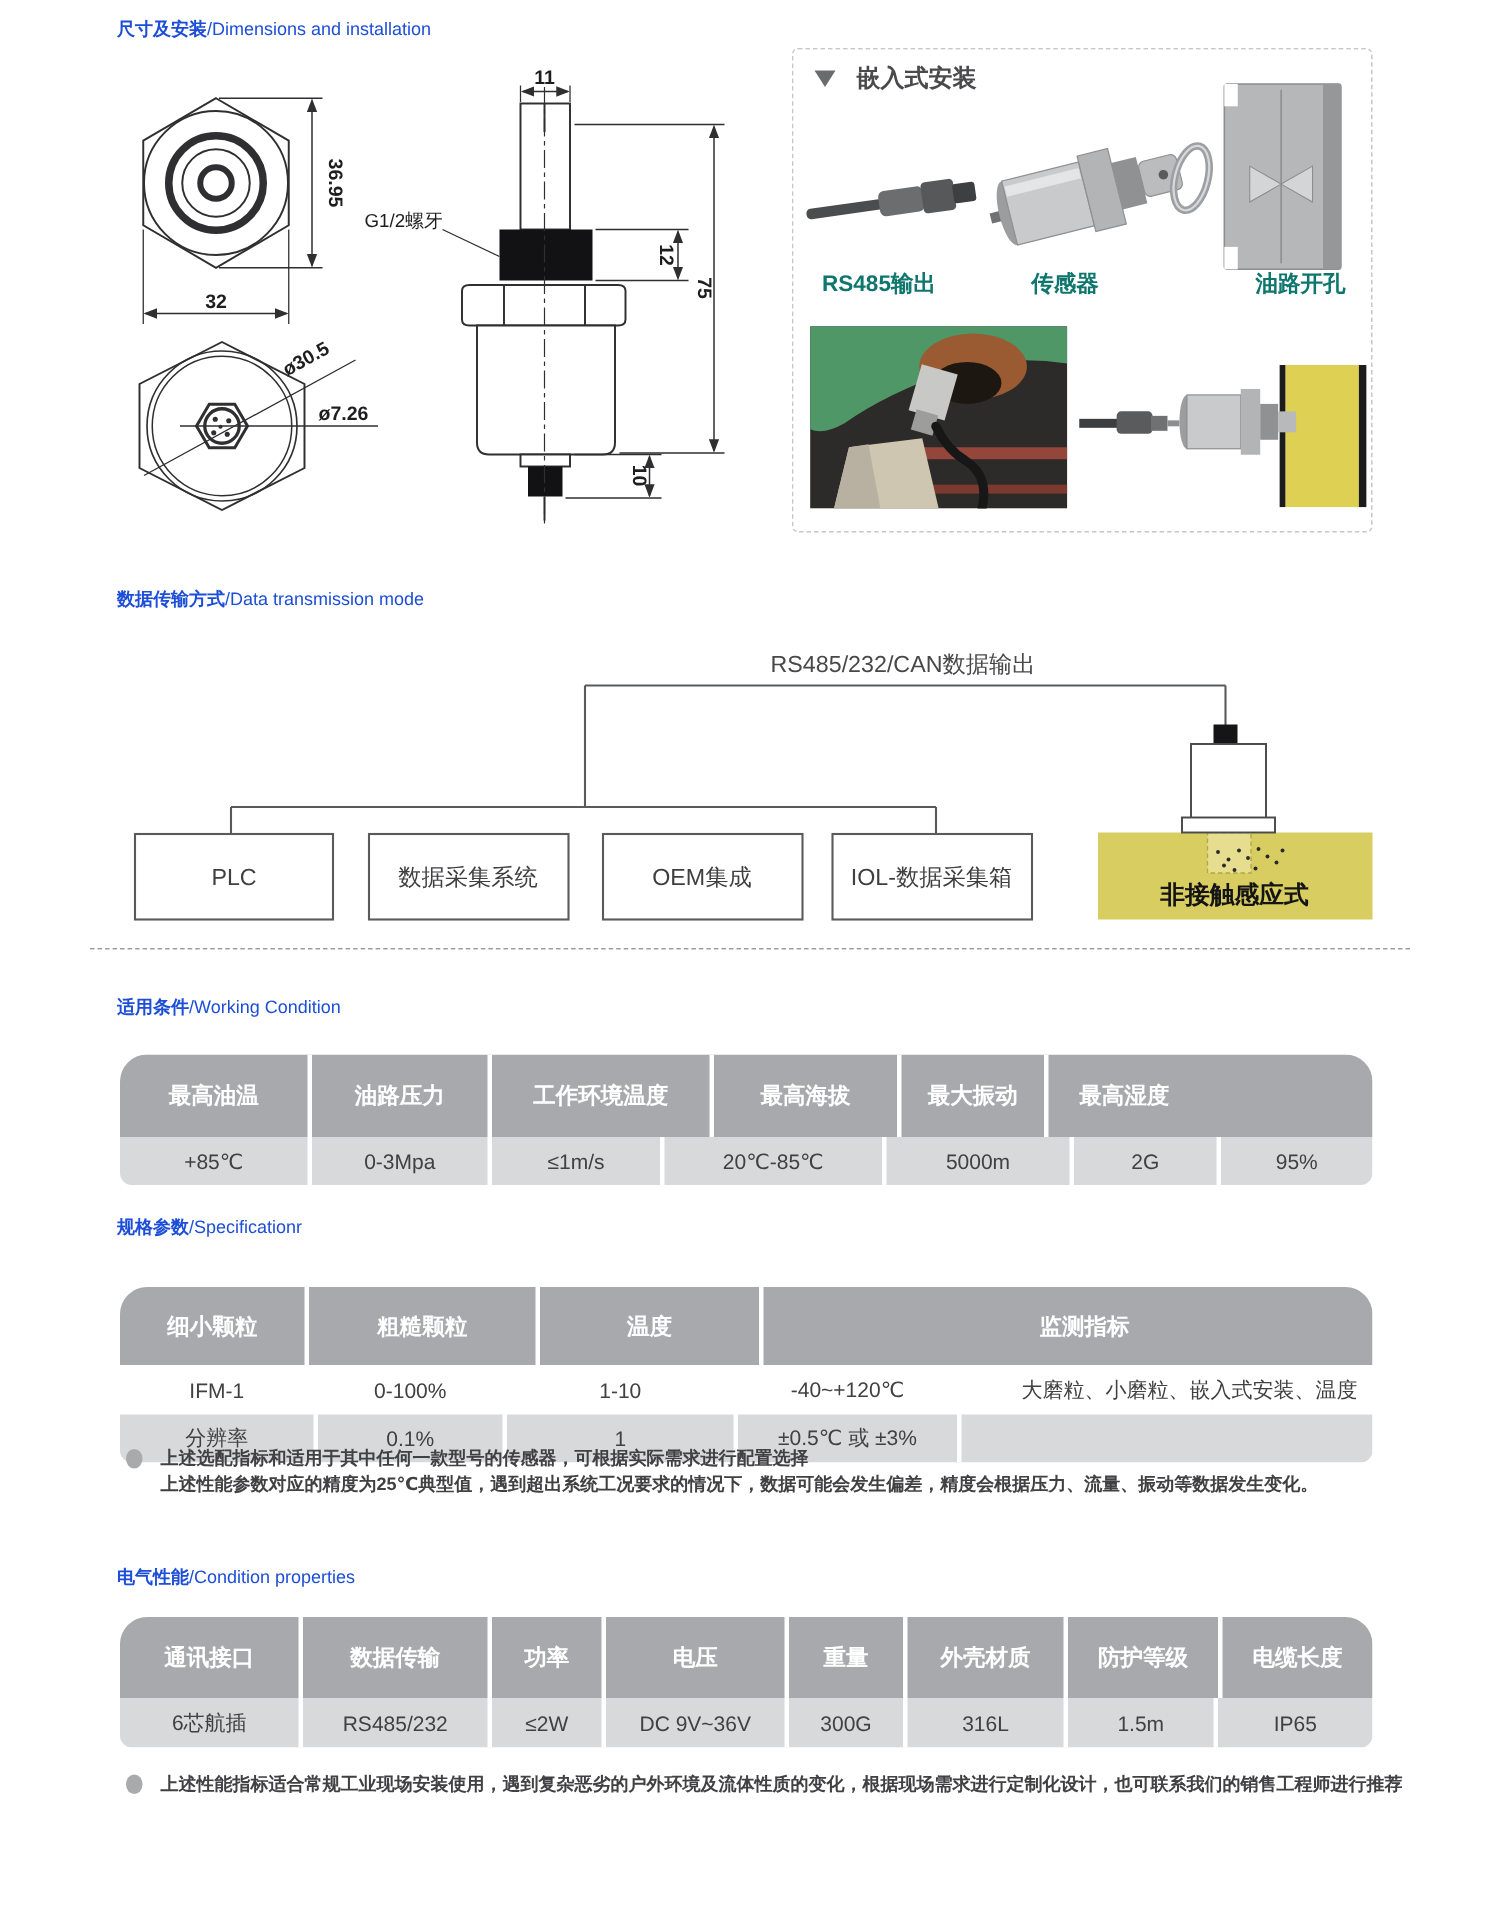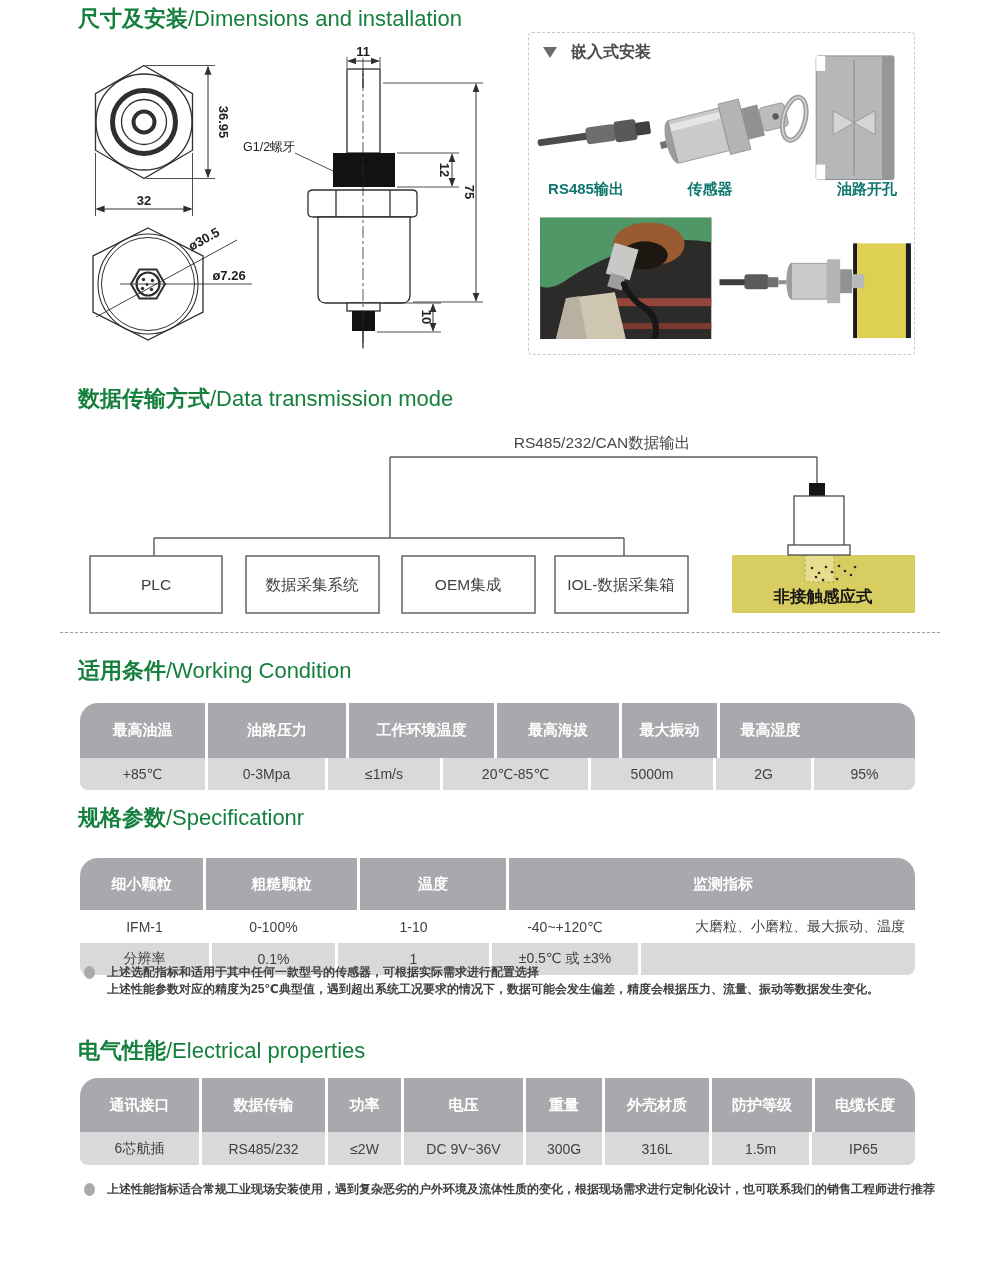--- a/index.html
+++ b/index.html
@@ -1,19 +1,19 @@
 <!DOCTYPE html>
 <html><head>
 <meta charset="utf-8">
 <style>
   html,body{margin:0;padding:0;background:#fff;}
   #page{position:relative;width:1000px;height:1270px;background:#ffffff;overflow:hidden;
         font-family:"Liberation Sans","DejaVu Sans",sans-serif;}
   .abs{position:absolute;}
-  .sec-title{position:absolute;font-size:22px;color:#15803d;line-height:24px;white-space:nowrap;}
+  .sec-title{position:absolute;font-size:12px;color:#1d4ed8;line-height:24px;white-space:nowrap;}
   .sec-title .zh{font-weight:700;}
   .sec-title .en{font-weight:400;}
   .divider{position:absolute;left:60px;top:632px;width:880px;border-top:1.5px dashed #9e9e9e;}
   
   .tbl{position:absolute;width:835px;border-radius:18px 18px 8px 8px;overflow:hidden;}
   .thead{display:flex;background:#a7a9ac;}
   .trow{display:flex;background:#d8d9da;}
   .trow.white{background:#ffffff;}
   .th{display:flex;align-items:center;justify-content:center;color:#ffffff;font-weight:700;
       font-size:15px;border-right:3px solid #ffffff;box-sizing:border-box;}
@@ -262,21 +262,21 @@
   </svg>
 
   <div class="divider"></div>
 
   <div class="sec-title" style="left:78px;top:659px">
     <span class="zh">适用条件</span><span class="en">/Working Condition</span>
   </div>
   <div class="tbl" style="left:80px;top:703px">
     <div class="thead" style="height:55px">
       <div class="th" style="width:128px">最高油温</div>
-      <div class="th" style="width:141px">油路压力</div>
+      <div class="th" style="width:120px">油路压力</div>
       <div class="th" style="width:148px">工作环境温度</div>
       <div class="th" style="width:125px">最高海拔</div>
       <div class="th" style="width:98px">最大振动</div>
       <div class="th" style="width:101px">最高湿度</div>
     </div>
     <div class="trow" style="height:32px">
       <div class="td" style="width:128px">+85℃</div>
       <div class="td" style="width:120px">0-3Mpa</div>
       <div class="td" style="width:115px">≤1m/s</div>
       <div class="td" style="width:148px">20℃-85℃</div>
@@ -294,40 +294,40 @@
       <div class="th" style="width:126px">细小颗粒</div>
       <div class="th" style="width:154px">粗糙颗粒</div>
       <div class="th" style="width:149px">温度</div>
       <div class="th right" style="width:274px">监测指标</div>
     </div>
     <div class="trow white" style="height:33px">
       <div class="td" style="width:132px">IFM-1</div>
       <div class="td" style="width:126px">0-100%</div>
       <div class="td" style="width:154px">1-10</div>
       <div class="td" style="width:149px">-40~+120℃</div>
-      <div class="td right" style="width:274px">大磨粒、小磨粒、最大振动、温度</div>
+      <div class="td right" style="width:274px">大磨粒、小磨粒、嵌入式安装、温度</div>
     </div>
     <div class="trow" style="height:32px">
       <div class="td" style="width:132px">分辨率</div>
       <div class="td" style="width:126px">0.1%</div>
       <div class="td" style="width:154px">1</div>
       <div class="td" style="width:149px">±0.5℃ 或 ±3%</div>
       <div class="td right" style="width:274px"></div>
     </div>
   </div>
   <div class="note" style="left:84px;top:964px;width:860px">
     <span class="dot"></span>
     <div class="txt">
       <div>上述选配指标和适用于其中任何一款型号的传感器，可根据实际需求进行配置选择</div>
       <div>上述性能参数对应的精度为25℃典型值，遇到超出系统工况要求的情况下，数据可能会发生偏差，精度会根据压力、流量、振动等数据发生变化。</div>
     </div>
   </div>
 
   <div class="sec-title" style="left:78px;top:1039px">
-    <span class="zh">电气性能</span><span class="en">/Electrical properties</span>
+    <span class="zh">电气性能</span><span class="en">/Condition properties</span>
   </div>
   <div class="tbl" style="left:80px;top:1078px">
     <div class="thead" style="height:54px">
       <div class="th" style="width:122px">通讯接口</div>
       <div class="th" style="width:126px">数据传输</div>
       <div class="th" style="width:76px">功率</div>
       <div class="th" style="width:122px">电压</div>
       <div class="th" style="width:79px">重量</div>
       <div class="th" style="width:107px">外壳材质</div>
       <div class="th" style="width:103px">防护等级</div>

